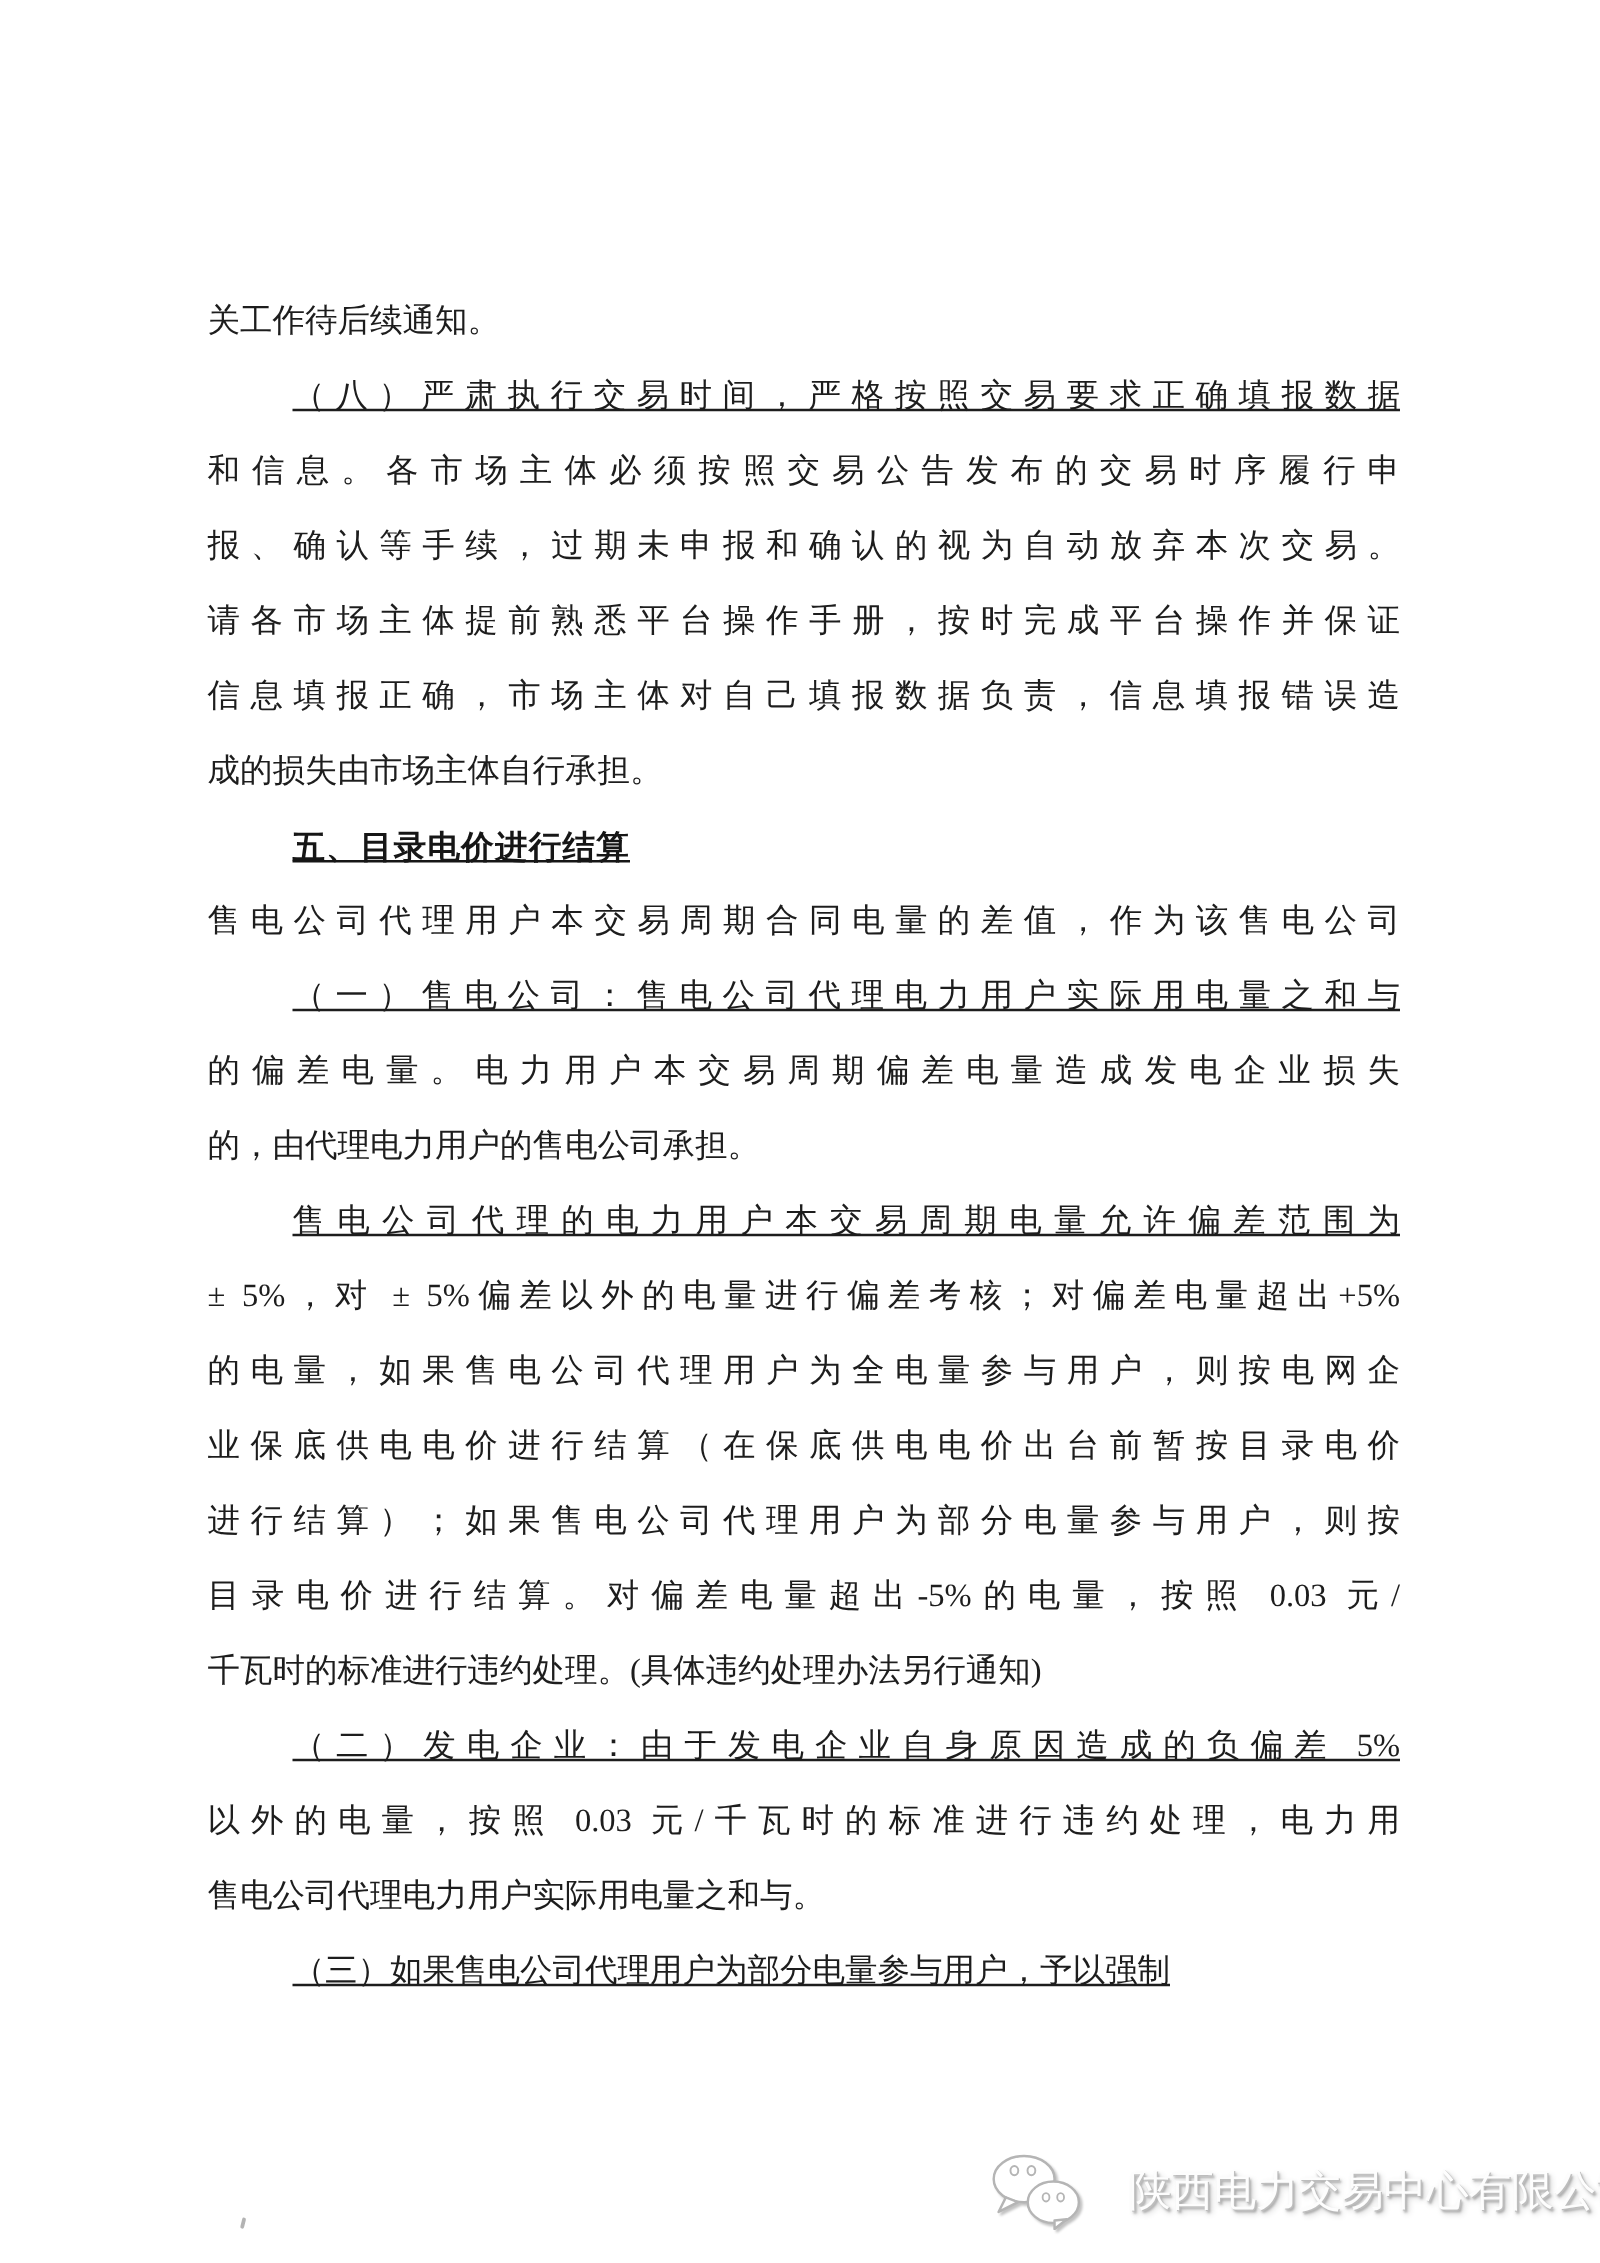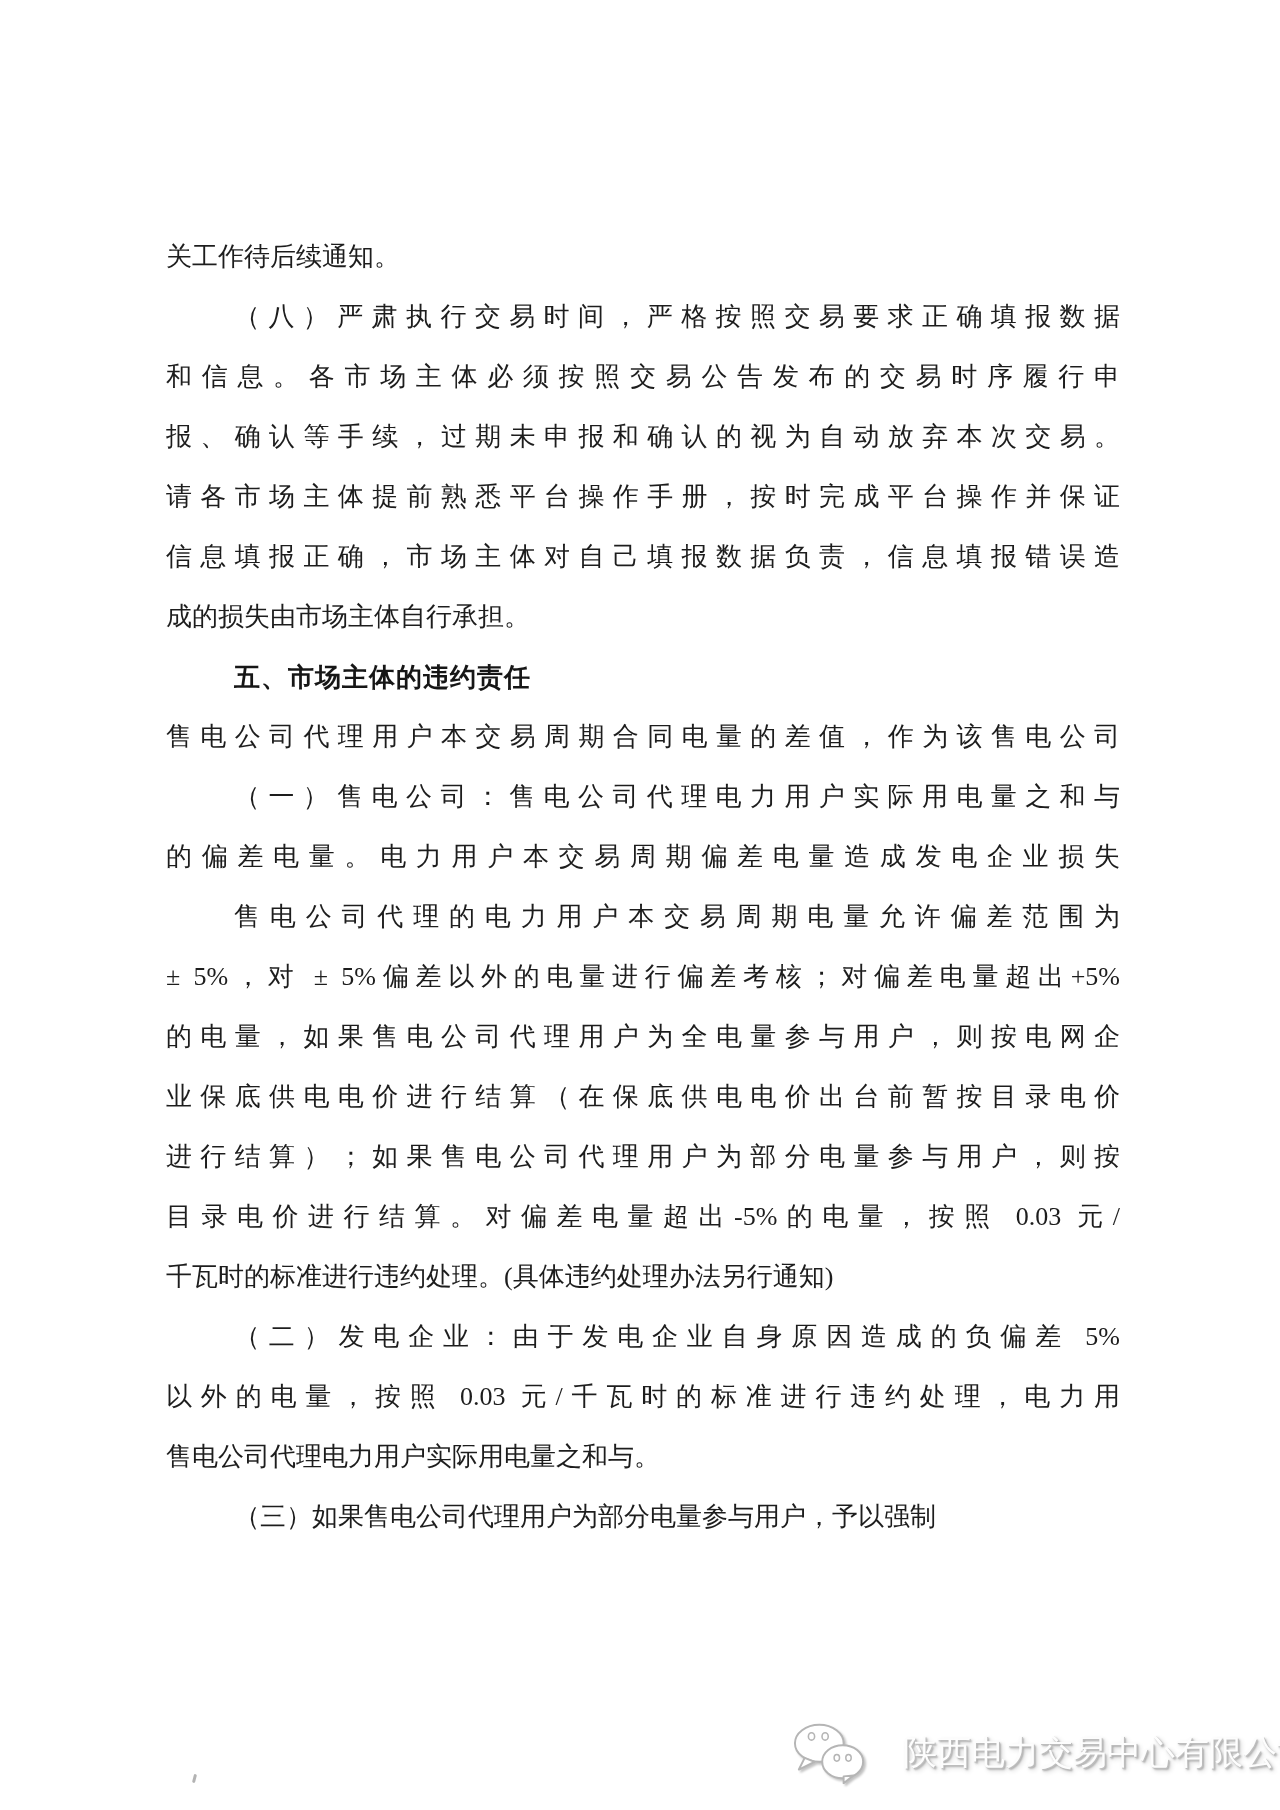--- a/index.html
+++ b/index.html
@@ -30,20 +30,21 @@
     white-space: nowrap;
     letter-spacing: 0;
   }
   .line.fill {
     white-space: normal;
     text-align: justify;
     text-align-last: justify;
   }
   .line.indent {
     text-indent: 68px;
+    text-decoration: underline;
   }
   .line.heading {
     font-family: "Liberation Sans", "DejaVu Sans", sans-serif;
     font-weight: 700;
     letter-spacing: 1px;
     color: #161616;
   }
   #footer-watermark {
     position: absolute;
     left: 793px;
@@ -85,24 +86,25 @@
 <div id="page">
 
   <div id="doc-text">
     <div class="line">关工作待后续通知。</div>
     <div class="line indent fill">（八）严肃执行交易时间，严格按照交易要求正确填报数据</div>
     <div class="line fill">和信息。各市场主体必须按照交易公告发布的交易时序履行申</div>
     <div class="line fill">报、确认等手续，过期未申报和确认的视为自动放弃本次交易。</div>
     <div class="line fill">请各市场主体提前熟悉平台操作手册，按时完成平台操作并保证</div>
     <div class="line fill">信息填报正确，市场主体对自己填报数据负责，信息填报错误造</div>
     <div class="line">成的损失由市场主体自行承担。</div>
-    <div class="line indent heading">五、市场主体的违约责任</div>
+    <div class="line indent heading">五、目录电价进行结算</div>
     <div class="line fill">售电公司代理用户本交易周期合同电量的差值，作为该售电公司</div>
     <div class="line indent fill">（一）售电公司：售电公司代理电力用户实际用电量之和与</div>
     <div class="line fill">的偏差电量。电力用户本交易周期偏差电量造成发电企业损失</div>
+    <div class="line">的，由代理电力用户的售电公司承担。</div>
     <div class="line indent fill">售电公司代理的电力用户本交易周期电量允许偏差范围为</div>
     <div class="line fill">± 5%，对 ± 5%偏差以外的电量进行偏差考核；对偏差电量超出+5%</div>
     <div class="line fill">的电量，如果售电公司代理用户为全电量参与用户，则按电网企</div>
     <div class="line fill">业保底供电电价进行结算（在保底供电电价出台前暂按目录电价</div>
     <div class="line fill">进行结算）；如果售电公司代理用户为部分电量参与用户，则按</div>
     <div class="line fill">目录电价进行结算。对偏差电量超出-5%的电量，按照 0.03 元/</div>
     <div class="line">千瓦时的标准进行违约处理。(具体违约处理办法另行通知)</div>
     <div class="line indent fill">（二）发电企业：由于发电企业自身原因造成的负偏差 5%</div>
     <div class="line fill">以外的电量，按照 0.03 元/千瓦时的标准进行违约处理，电力用</div>
     <div class="line">售电公司代理电力用户实际用电量之和与。</div>

